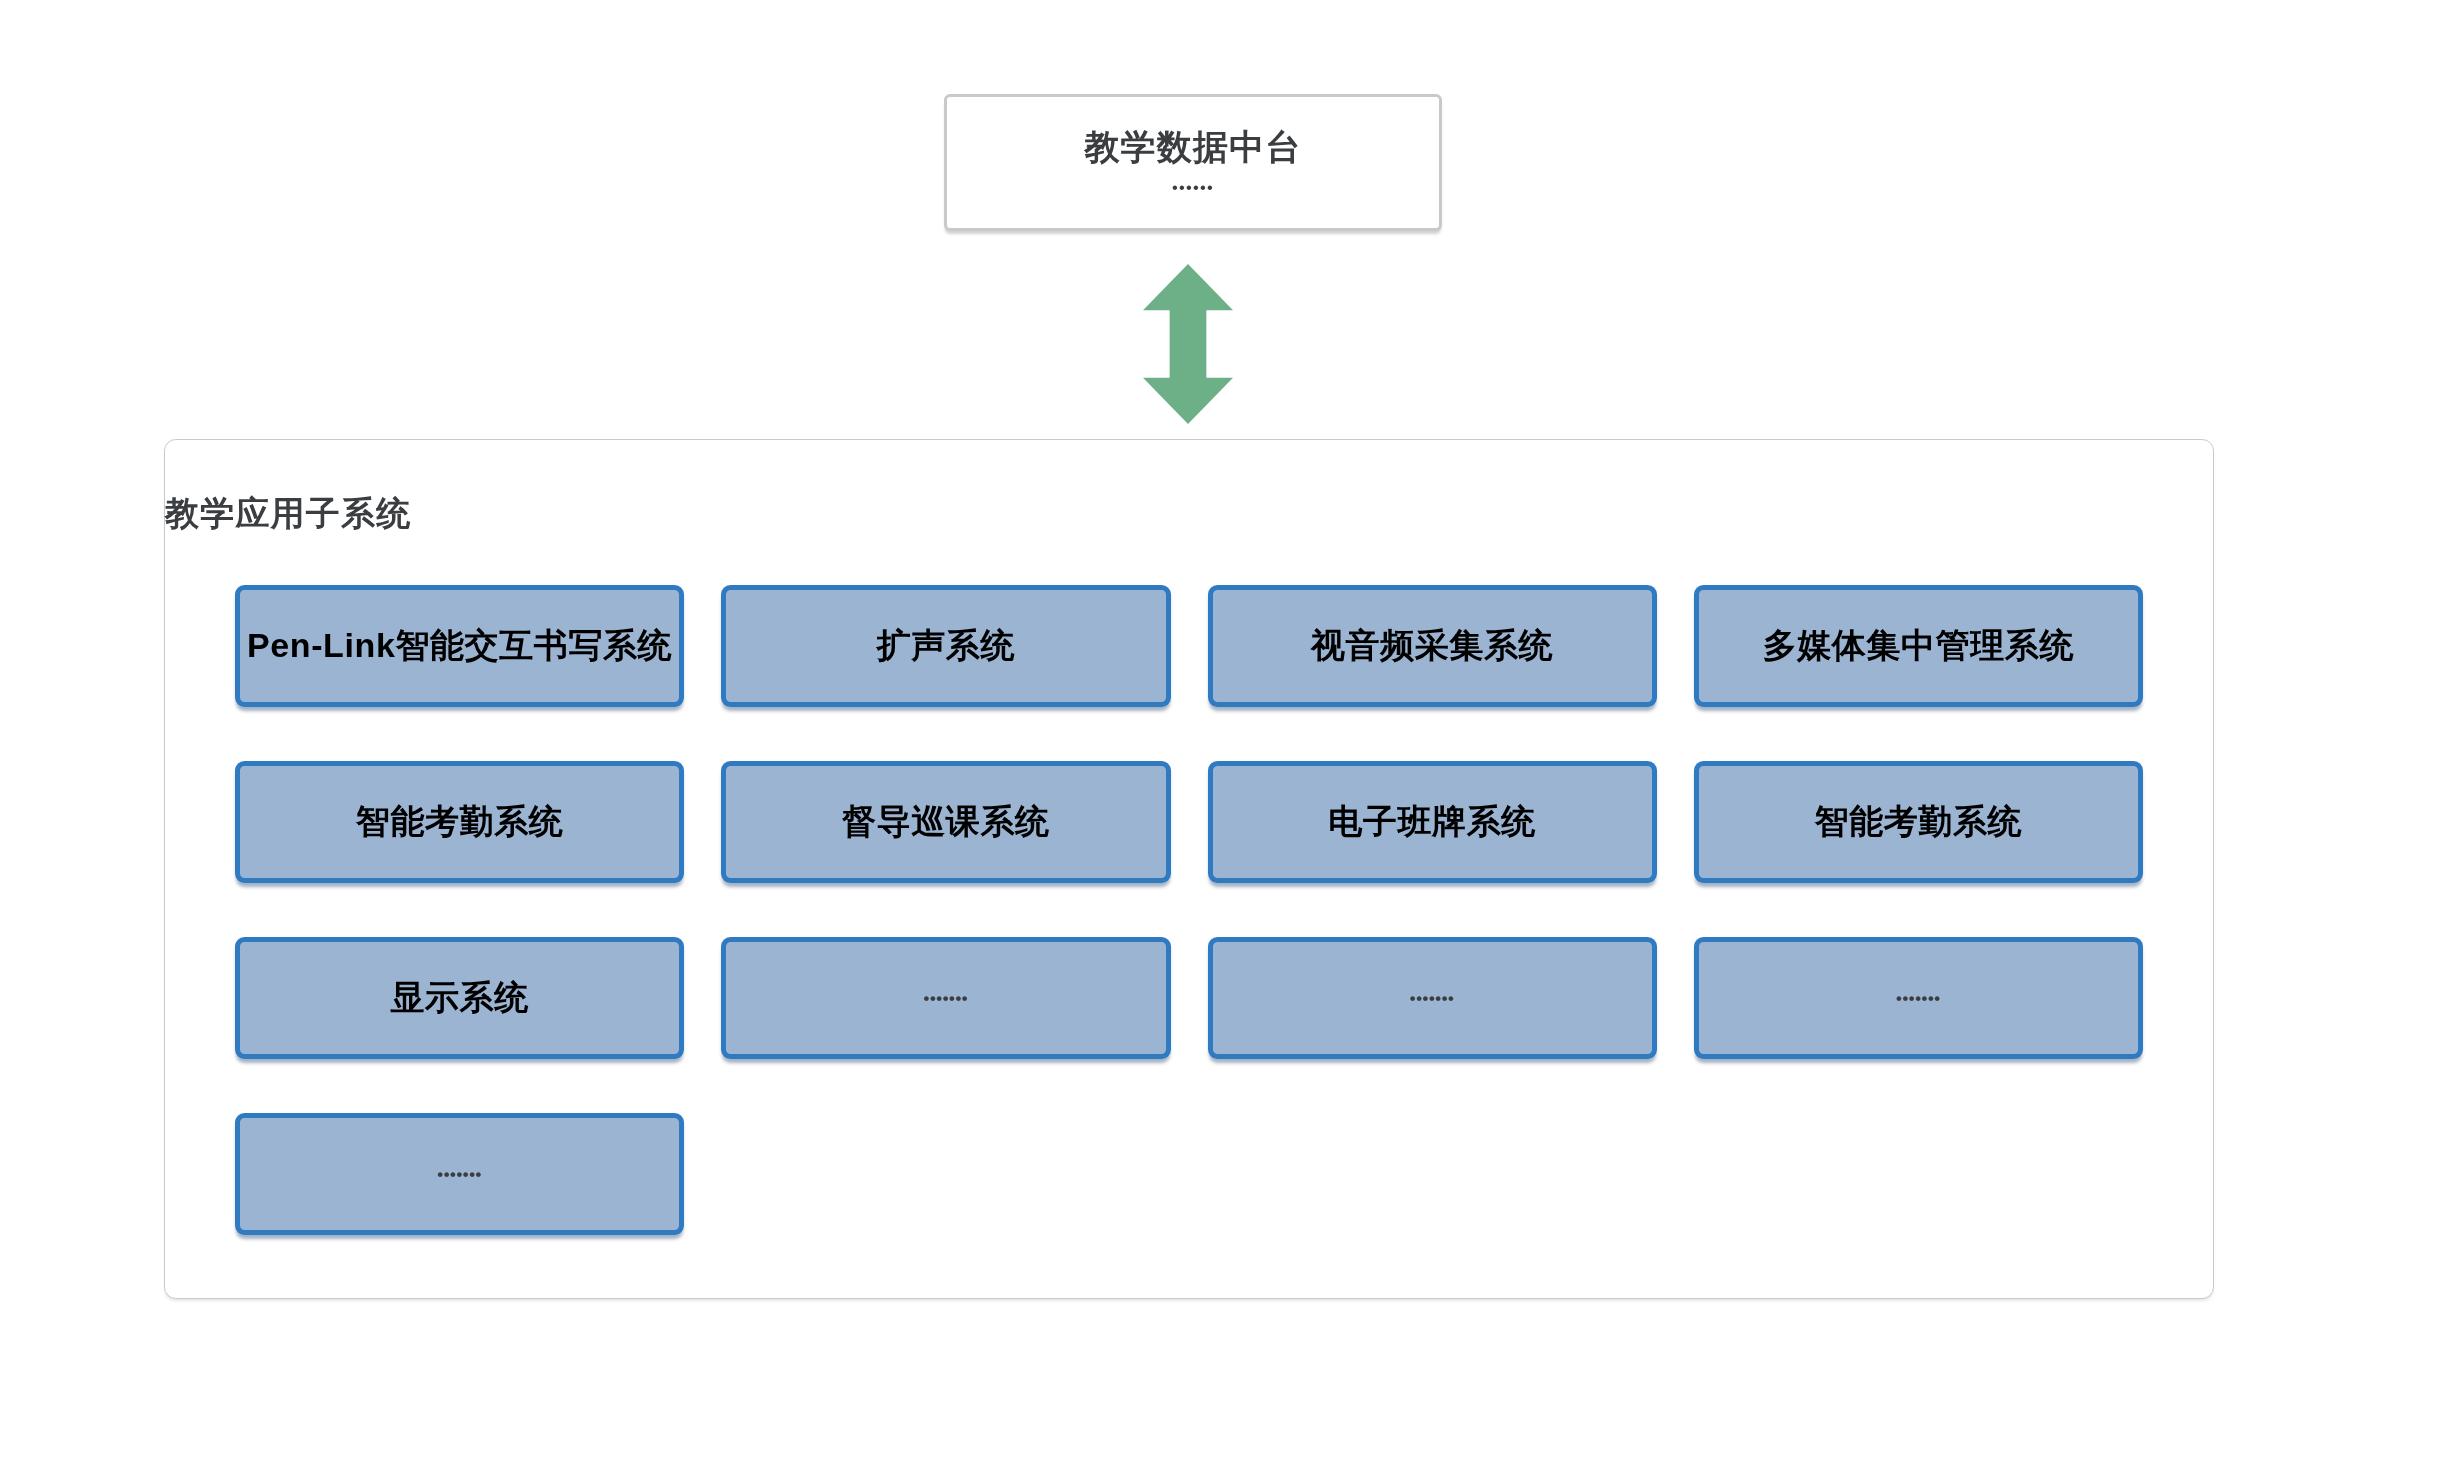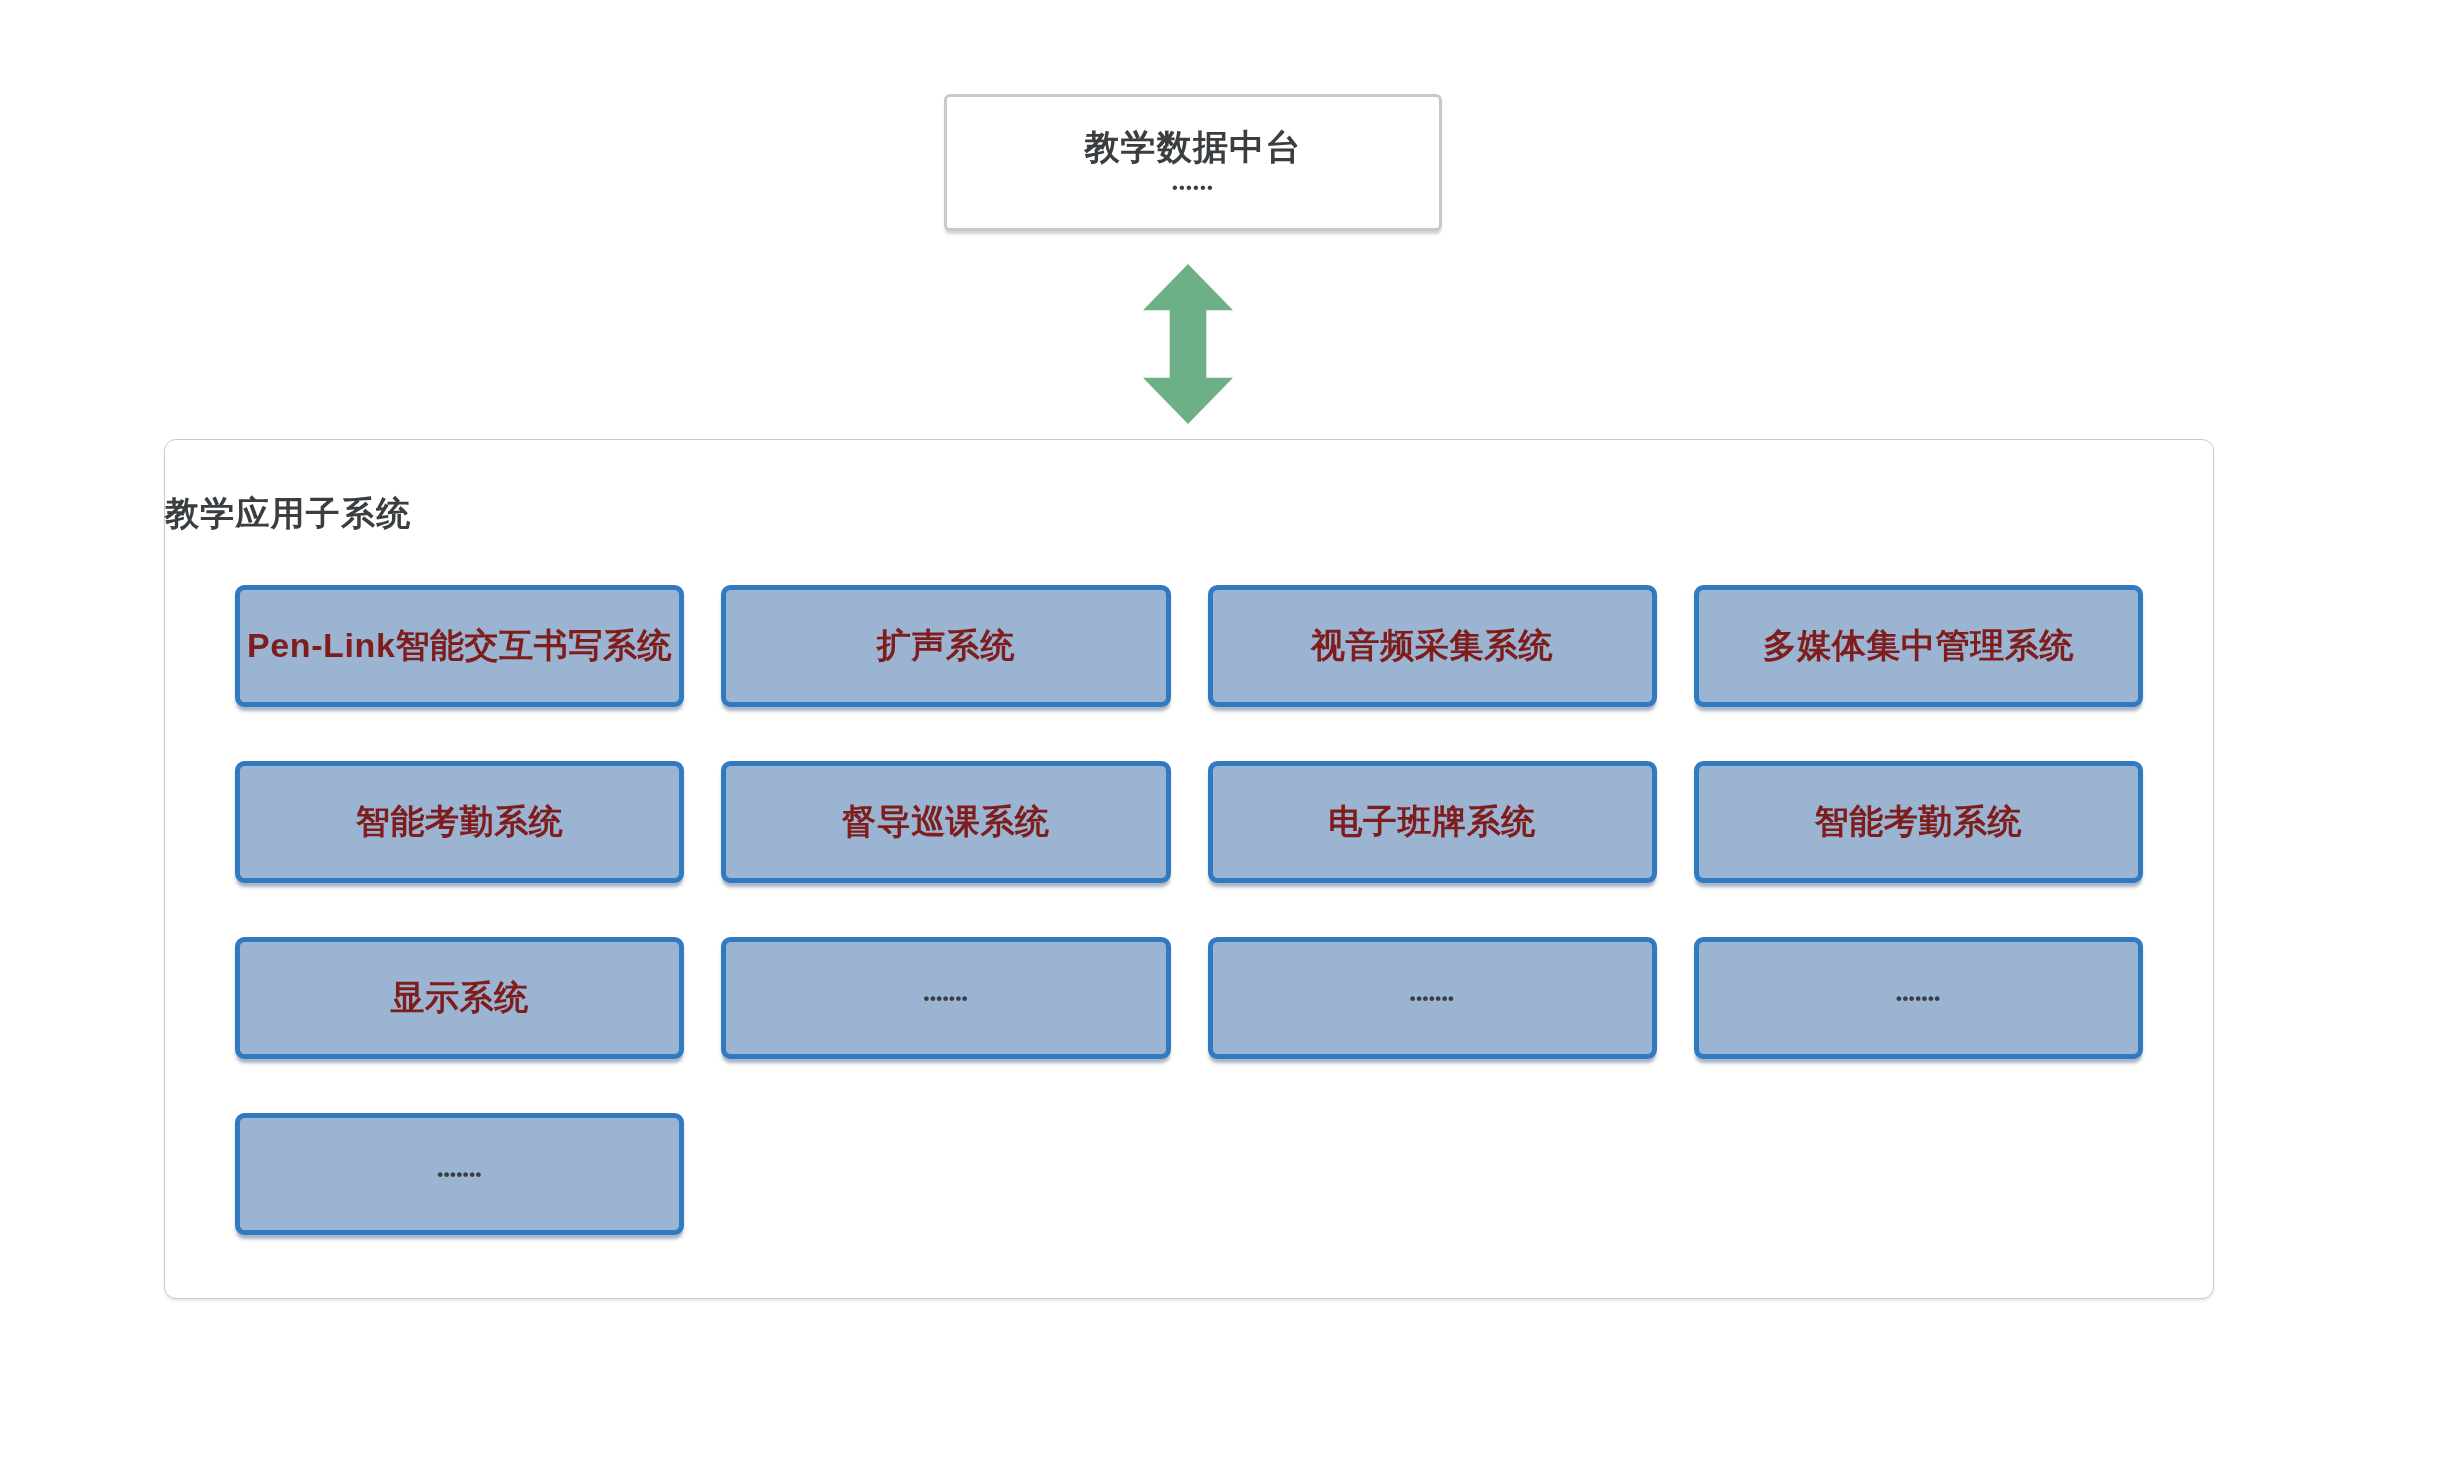--- a/index.html
+++ b/index.html
@@ -65,21 +65,21 @@
   }
   .box {
     height: 122px;
     box-sizing: border-box;
     background: #9bb4d2;
     border: 5.9px solid #2f7ac1;
     border-radius: 9.5px;
     box-shadow: 0 4.7px 3.5px -1.2px rgba(55, 85, 125, 0.45);
     display: flex; align-items: center; justify-content: center;
     font-size: 34px; font-weight: bold;
-    color: #7f1d1d;
+    color: #000000;
     letter-spacing: 0.6px;
     text-align: center;
     white-space: nowrap;
     overflow: hidden;
   }
   .box.dots {
     font-size: 16.5px; font-weight: bold; letter-spacing: 0.6px; color: #3a3e41;
   }
 </style>
 </head>

